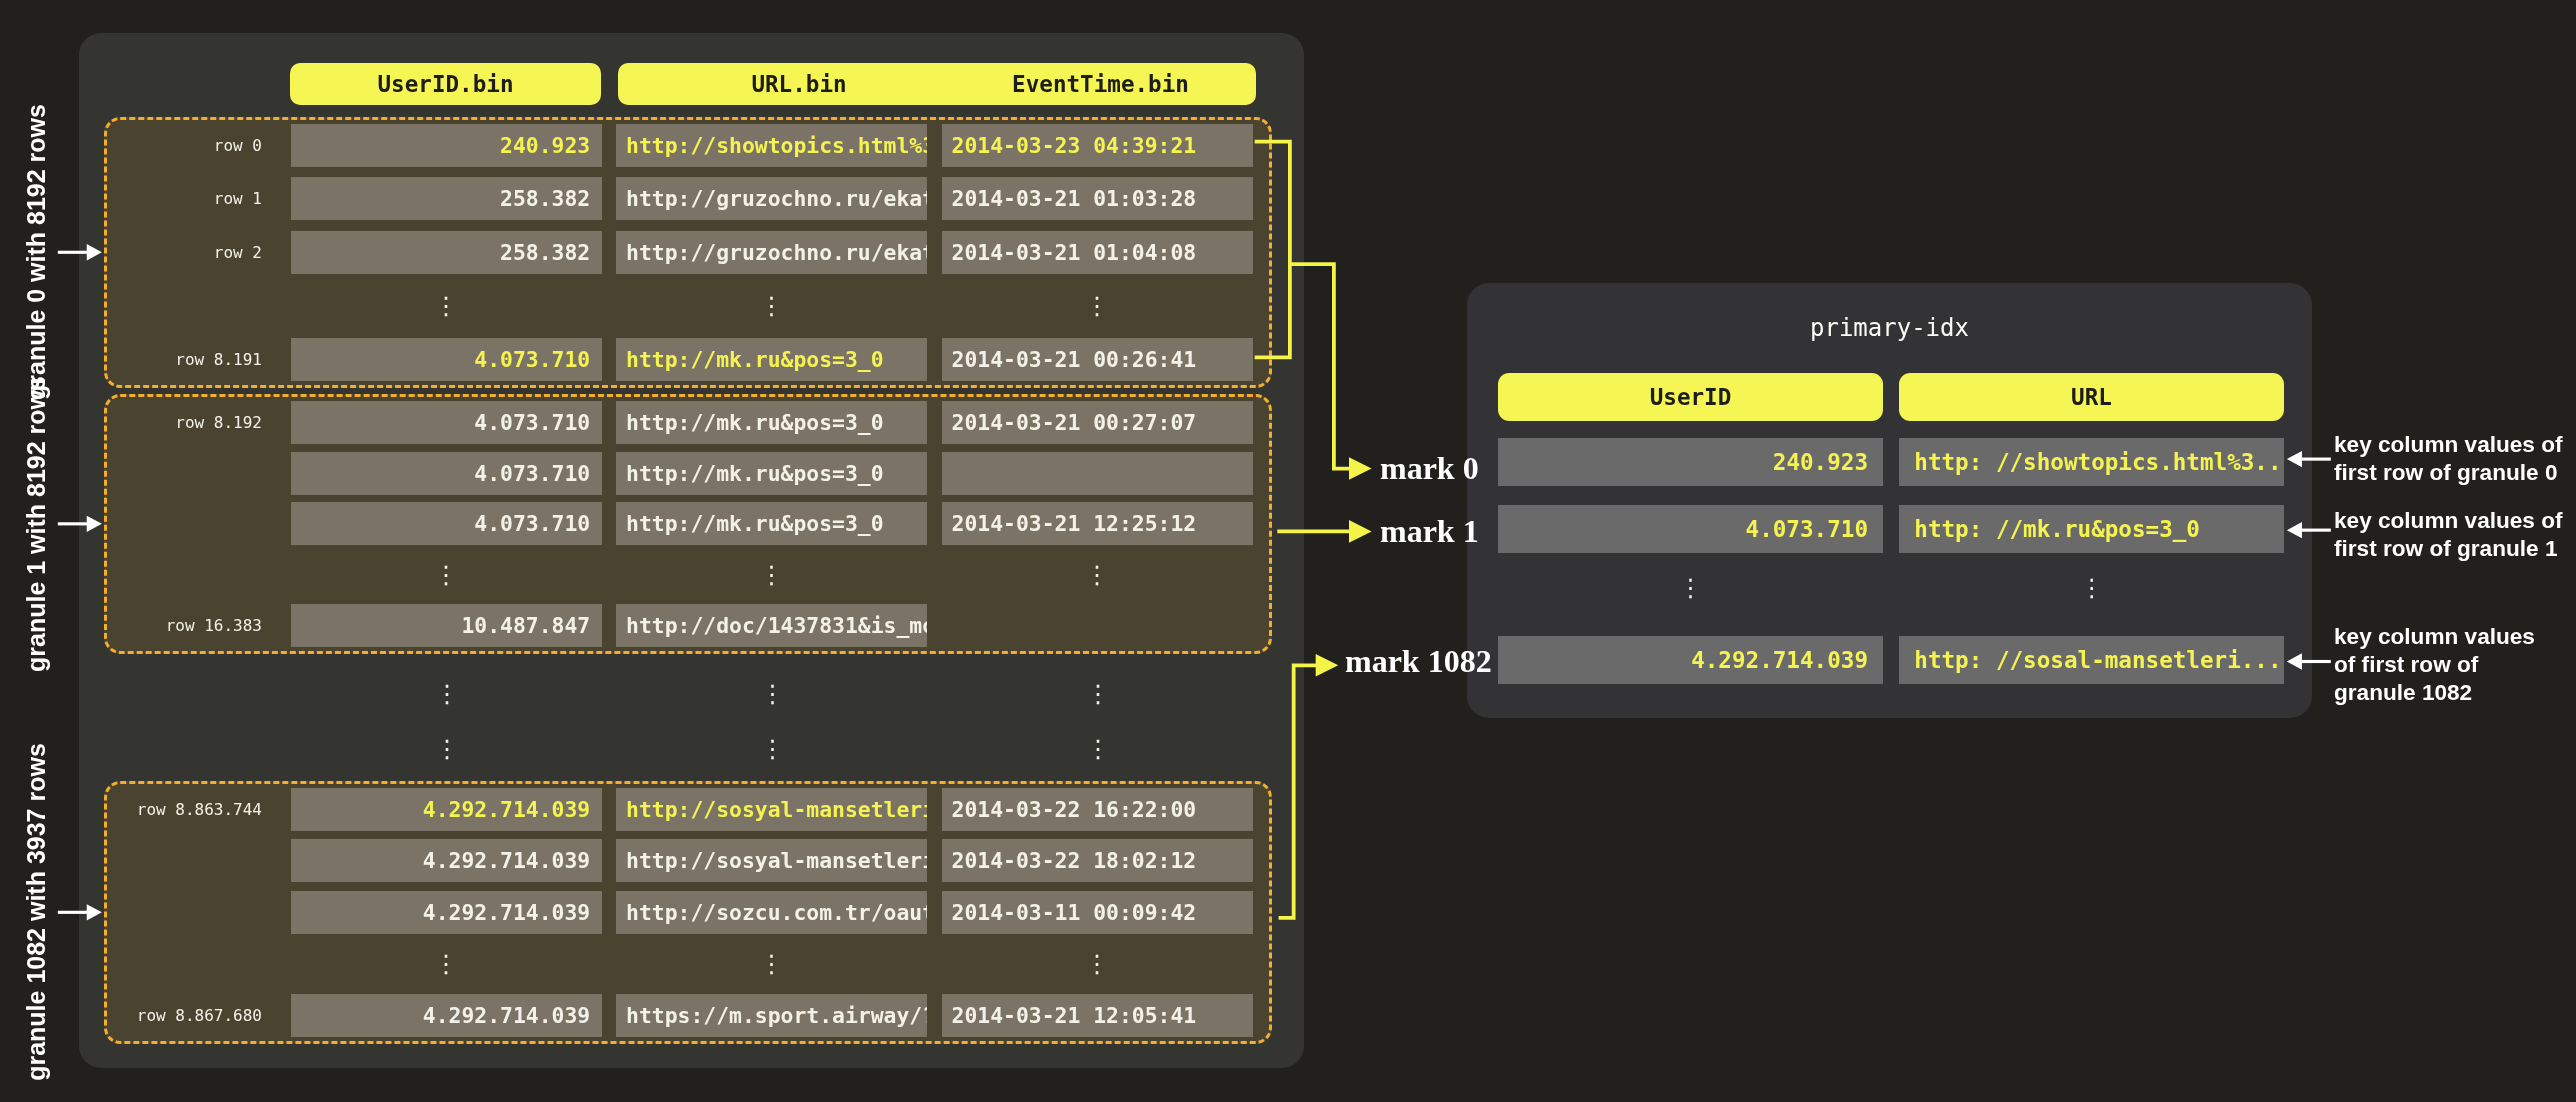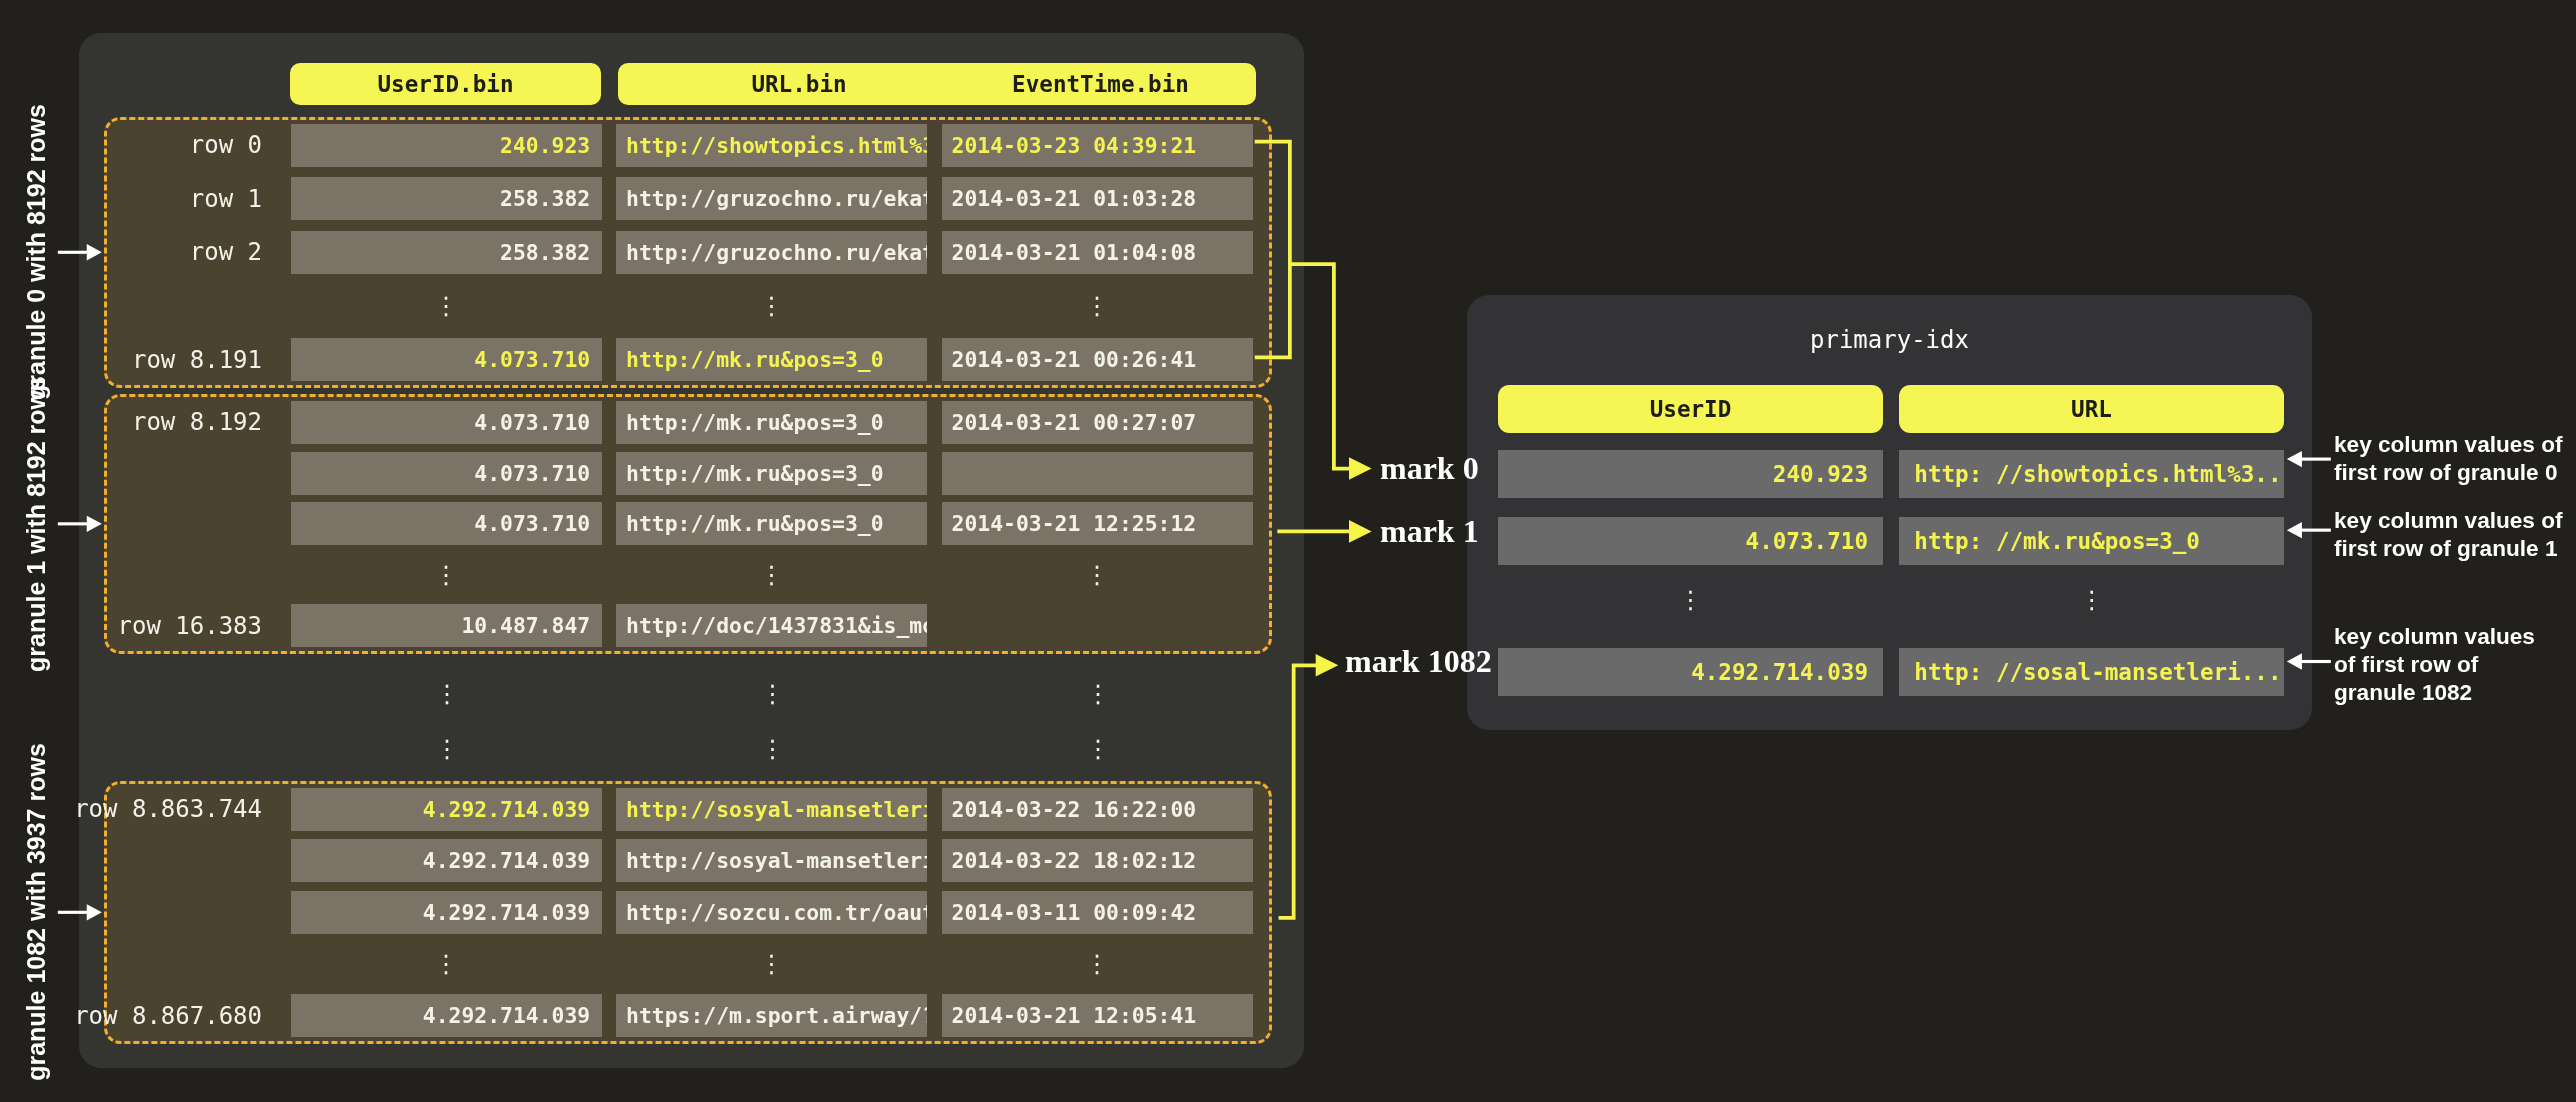--- a/index.html
+++ b/index.html
@@ -1,33 +1,33 @@
 <!DOCTYPE html>
 <html style="font-size:10px"><head>
 <meta charset="utf-8">
 <style>
   html,body{margin:0;padding:0;background:#21201c;}
   #stage{position:relative;width:2576px;height:1103px;background:#21201c;
          font-family:"DejaVu Sans Mono",monospace;overflow:hidden;}
   .panel{position:absolute;background:#343431;border-radius:22px;}
   #left-panel{left:79px;top:33px;width:1225px;height:1035px;}
-  #idx-panel{left:1467px;top:283px;width:845px;height:435px;background:#333336;margin-top:12px;}
+  #idx-panel{left:1467px;top:283px;width:845px;height:435px;background:#333336;}
 
   .pill{position:absolute;height:42px;background:#f5f654;border-radius:10px;
         color:#1d1d1a;font-weight:700;font-size:22.6px;
         display:flex;align-items:center;justify-content:center;}
   .idx-pill{height:48px;border-radius:11.3px;}
 
   .granule{position:absolute;left:25px;width:1168px;background:#4a4330;
            border:3.8px dashed #f2ae2c;border-radius:16.3px;box-sizing:border-box;
            display:flex;flex-direction:column;justify-content:space-between;
            padding:3.8px 16.3px 3.8px 0;}
   .g-row{display:grid;grid-template-columns:169px 311px 311px 311px;column-gap:14.5px;height:43px;}
   .rlabel{display:flex;align-items:center;justify-content:flex-end;padding-right:14px;
-          color:#f4f2e8;font-size:24px;white-space:nowrap;}
+          color:#f4f2e8;font-size:16px;white-space:nowrap;}
   .cell{display:flex;align-items:center;background:#7b7365;color:#f4f2e8;
         font-size:21.4px;font-weight:700;overflow:hidden;white-space:nowrap;}
   .cell.num{justify-content:flex-end;padding-right:11.3px;}
   .cell.txt{padding-left:10px;}
   .cell.hl{color:#f4f351;}
   .g-row.ell .cell{background:transparent;justify-content:center;padding:0;
                    font-weight:400;font-size:24px;color:#f4f2e8;}
   .gap-row{position:absolute;left:29px;width:1144px;height:31px;}
   .gap-row .cell{background:transparent;justify-content:center;padding:0;
                  font-weight:400;font-size:24px;color:#f4f2e8;}

